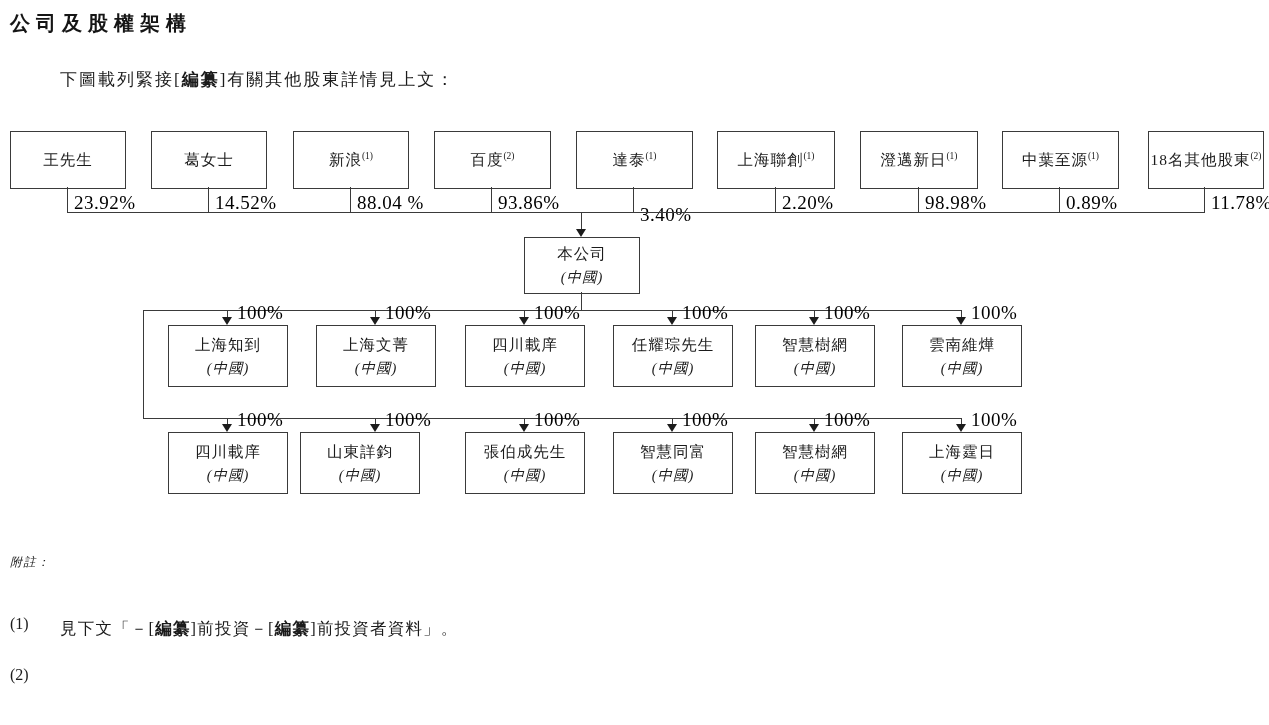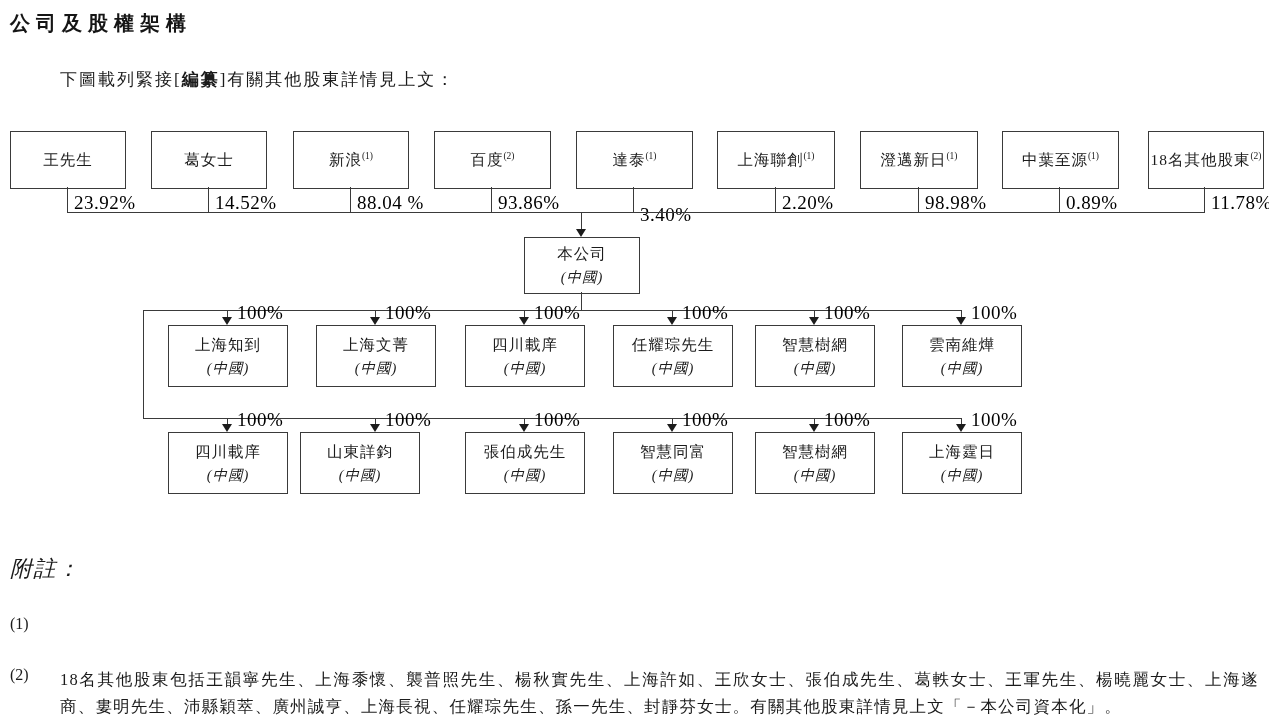--- a/index.html
+++ b/index.html
@@ -31,21 +31,21 @@
   }
   .box .cty{font-style:italic;font-size:14.5px;margin-top:3px;}
   .box sup{font-size:9.5px;letter-spacing:0;vertical-align:super;line-height:0;}
   .top-box{top:131px;height:56px;}
   .mid-box{top:325px;height:60px;}
   .bot-box{top:432px;height:60px;}
   .pct{
     position:absolute;font-size:19px;letter-spacing:0.5px;color:#000000;white-space:nowrap;
   }
   .notes-heading{
-    position:absolute;left:10px;top:554px;font-size:22px;font-style:italic;
+    position:absolute;left:10px;top:554px;font-size:12px;font-style:italic;
     letter-spacing:1.5px;color:#1b1b1b;
   }
   .note-num{position:absolute;left:10px;font-size:16px;color:#1b1b1b;}
   .note-text{
     position:absolute;left:60px;width:1199px;font-size:16.5px;letter-spacing:1.2px;
     line-height:27px;text-align:justify;color:#1b1b1b;
   }
 </style>
 </head>
 <body>
@@ -205,17 +205,17 @@
     <div class="box bot-box" style="left:902px;width:118px">
         <span>上海霆日</span>
         <span class="cty">(中國)</span>
       </div>
 
   </div>
 
   <div class="notes-heading">附註：</div>
 
   <div class="note-num" style="top:615px">(1)</div>
+  <div class="note-text" style="top:615px"><span>見下文「－[</span><span class="seg-bold">編纂</span><span>]前投資－[</span><span class="seg-bold">編纂</span><span>]前投資者資料」。</span></div>
 
   <div class="note-num" style="top:666px">(2)</div>
-  <div class="note-text" style="top:666px"><span>18名其他股東包括王韻寧先生、上海黍懷、襲普照先生、楊秋實先生、上海許如、王欣女士、張伯成先生、葛軼女士、王軍先生、楊曉麗女士、上海遂商、婁明先生、沛縣穎萃、廣州誠亨、上海長視、任耀琮先生、孫一先生、封靜芬女士。有關其他股東詳情見上文「－本公司資本化」。</span></div>
 
 </div>
 
 </body></html>

